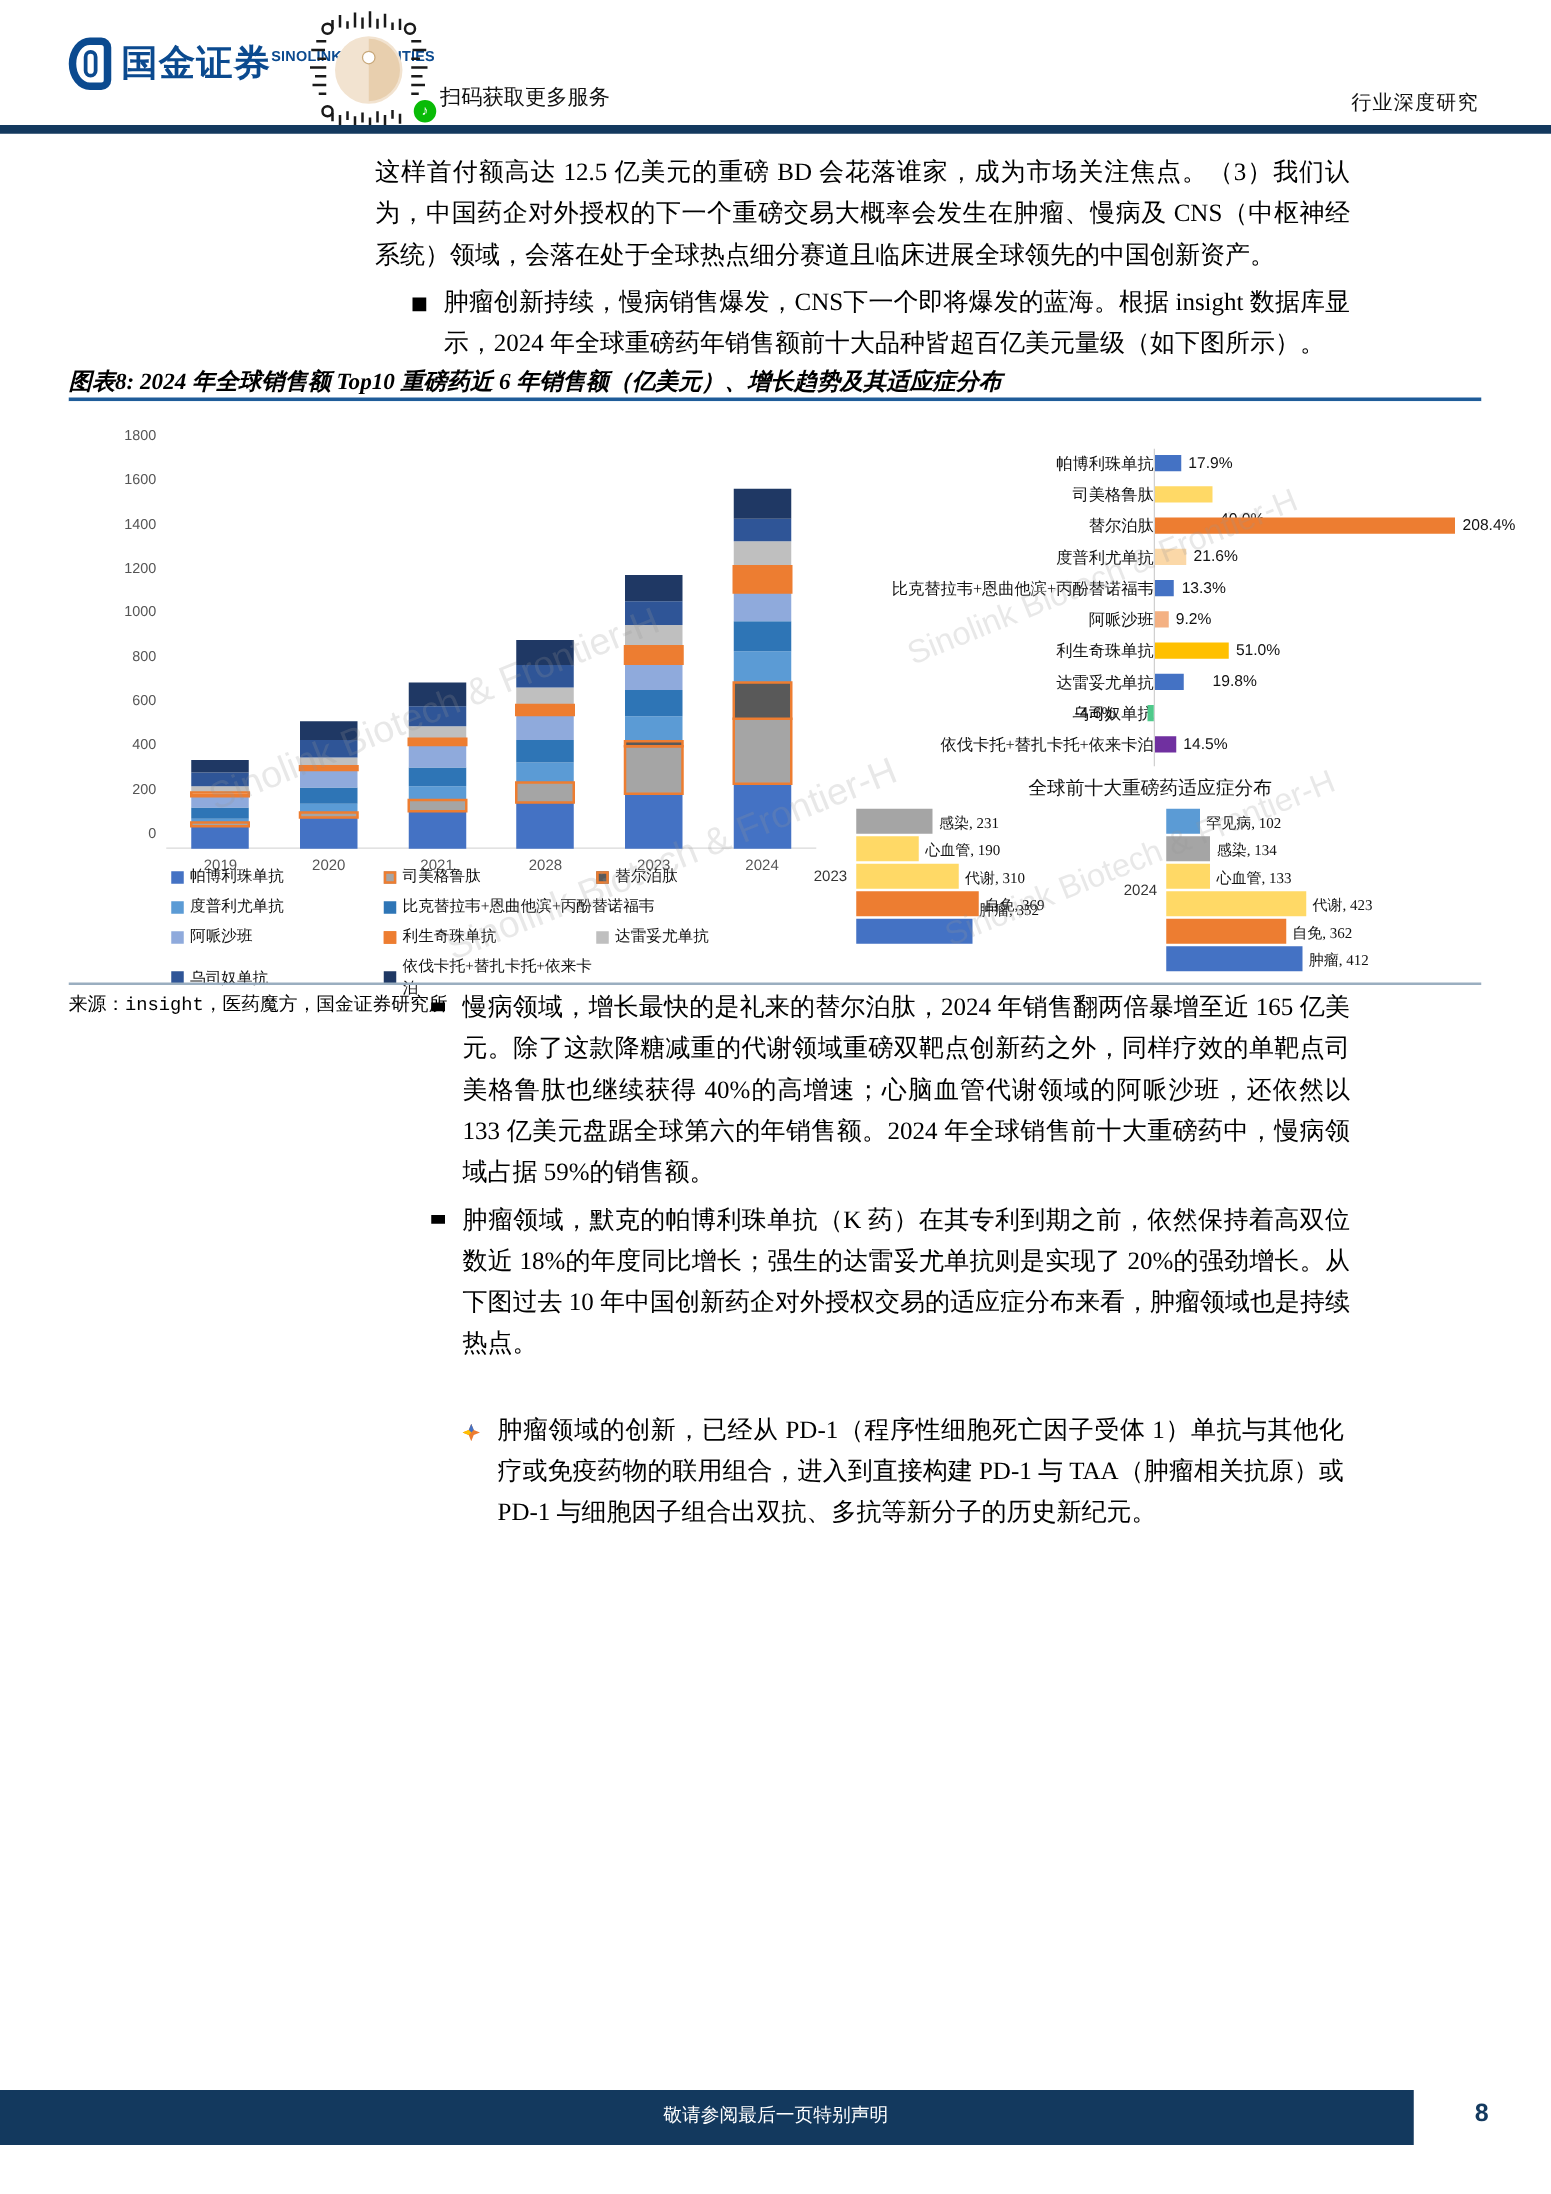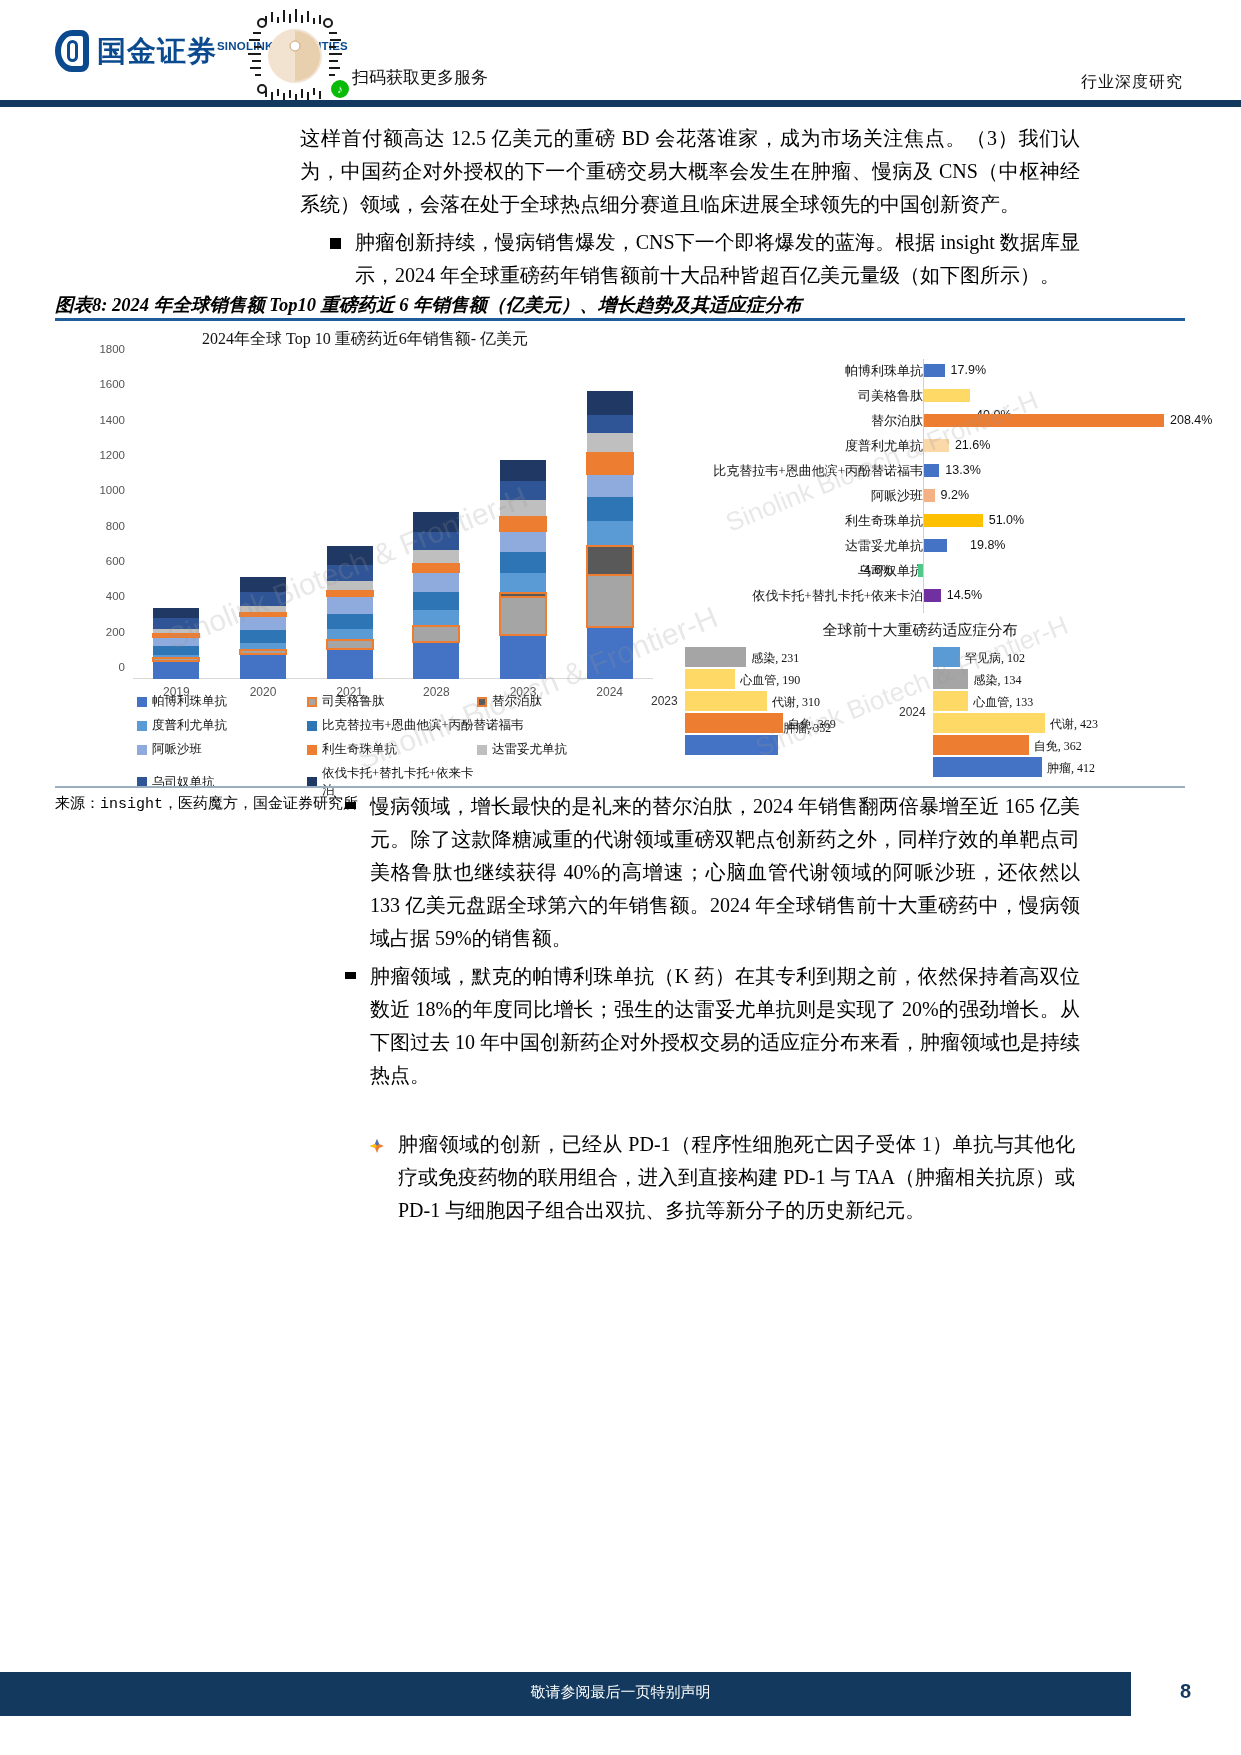--- a/index.html
+++ b/index.html
@@ -271,21 +271,20 @@
   <div class="fig-rule-top"></div>
 
   <div class="fig-box">
 
     <div class="wm" style="left:100px; top:230px;">Sinolink Biotech &amp; Frontier-H</div>
     <div class="wm" style="left:290px; top:350px;">Sinolink Biotech &amp; Frontier-H</div>
     <div class="wm" style="left:660px; top:125px; font-size:26px;">Sinolink Biotech &amp; Frontier-H</div>
     <div class="wm" style="left:690px; top:350px; font-size:26px;">Sinolink Biotech &amp; Frontier-H</div>
 
     <div class="chartA">
-      <div class="chartA-title">2024年全球 Top 10 重磅药近6年销售额- 亿美元</div>
       <div class="chartA-plot" id="plotA">
         <div class="gridbase"></div>
       <div class="yaxis-lbl" style="bottom: 0px;">0</div>
           <div class="yaxis-lbl" style="bottom: 35.3333px;">200</div>
           <div class="yaxis-lbl" style="bottom: 70.6667px;">400</div>
           <div class="yaxis-lbl" style="bottom: 106px;">600</div>
           <div class="yaxis-lbl" style="bottom: 141.333px;">800</div>
           <div class="yaxis-lbl" style="bottom: 176.667px;">1000</div>
           <div class="yaxis-lbl" style="bottom: 212px;">1200</div>
           <div class="yaxis-lbl" style="bottom: 247.333px;">1400</div>

